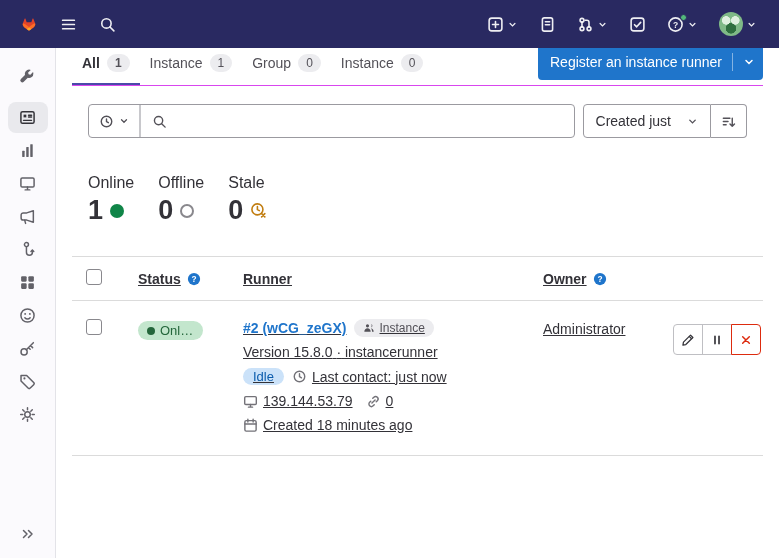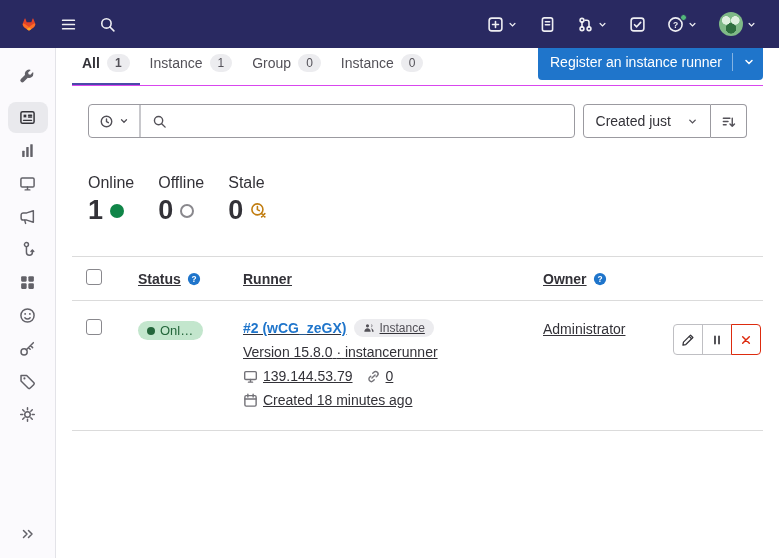--- a/index.html
+++ b/index.html
@@ -410,20 +410,28 @@
               </svg>
             <span>Instance</span>
           </span>
         </div>
         <div class="r-version">
           <span>Version 15.8.0</span>
           <span>·</span>
           <span>instancerunner</span>
         </div>
         <div class="r-line">
+          <span class="badge-idle">Idle</span>
+          <svg class="meta-icon" viewBox="0 0 16 16" fill="none" stroke="currentColor" stroke-width="1.5" stroke-linecap="round">
+              <circle cx="8" cy="8" r="5.6"></circle>
+              <path d="M8 5v3.2l2.1 1.2"></path>
+            </svg>
+          <span>Last contact: just now</span>
+        </div>
+        <div class="r-line">
           <svg class="meta-icon" viewBox="0 0 16 16" fill="none" stroke="currentColor" stroke-width="1.5" stroke-linecap="round">
               <rect x="1.8" y="2.8" width="12.4" height="8.4" rx="1.2"></rect>
               <path d="M5.8 14h4.4M8 11.2V14"></path>
             </svg>
           <span>139.144.53.79</span>
           <svg class="meta-icon gap-left" viewBox="0 0 16 16" fill="none" stroke="currentColor" stroke-width="1.5" stroke-linecap="round">
               <path d="M6.3 9.7l3.4-3.4"></path>
               <path d="M7.2 4.6l1.2-1.2a2.6 2.6 0 0 1 3.7 3.7l-1.2 1.2M8.8 11.4l-1.2 1.2a2.6 2.6 0 0 1-3.7-3.7l1.2-1.2"></path>
             </svg>
           <span>0</span>

